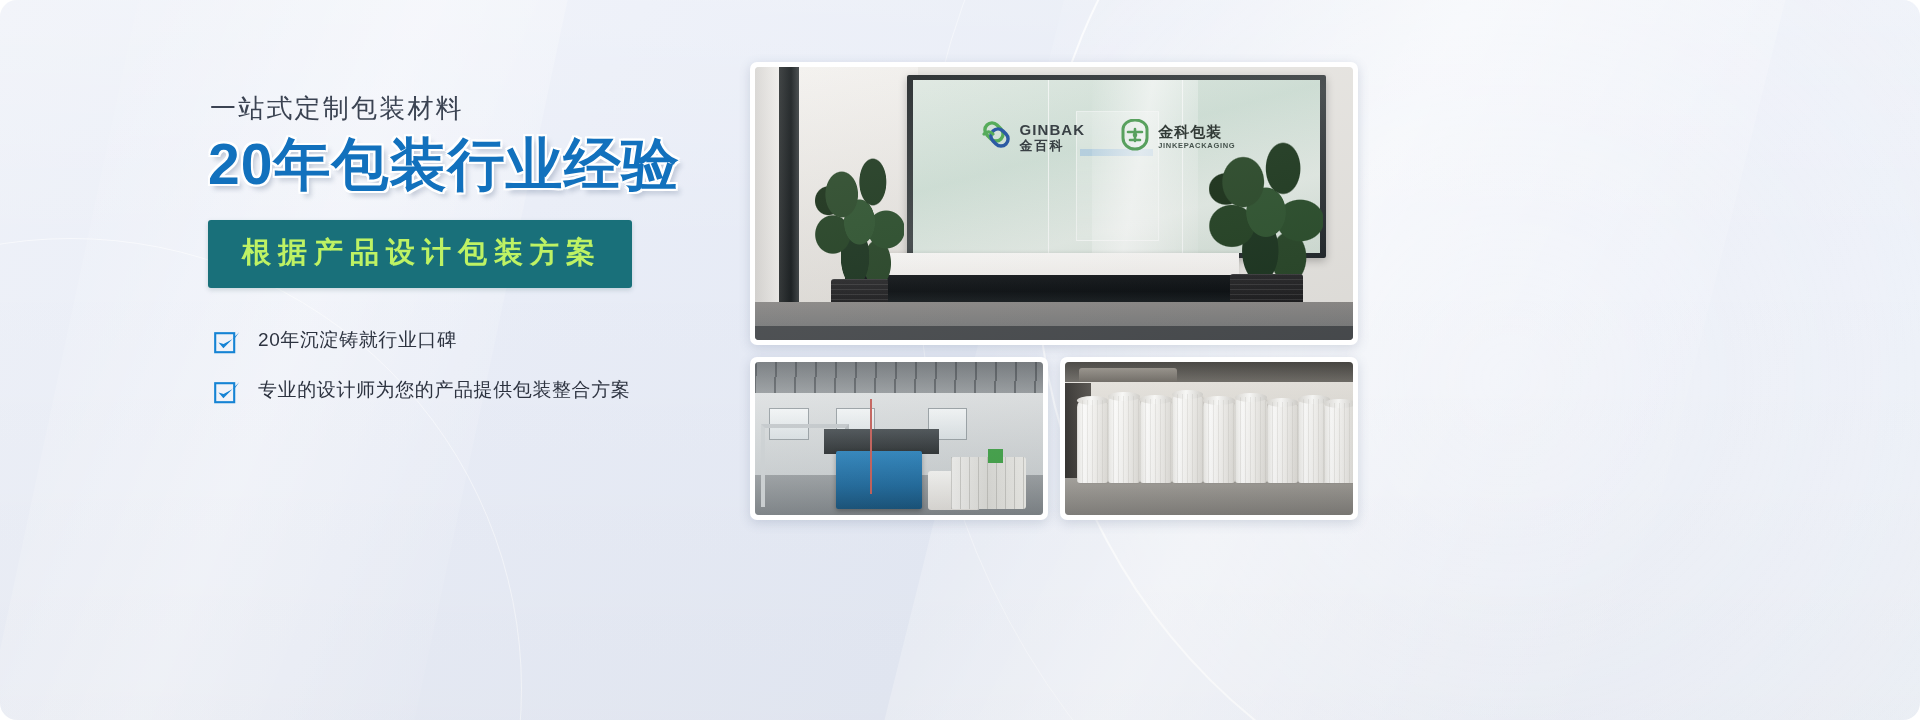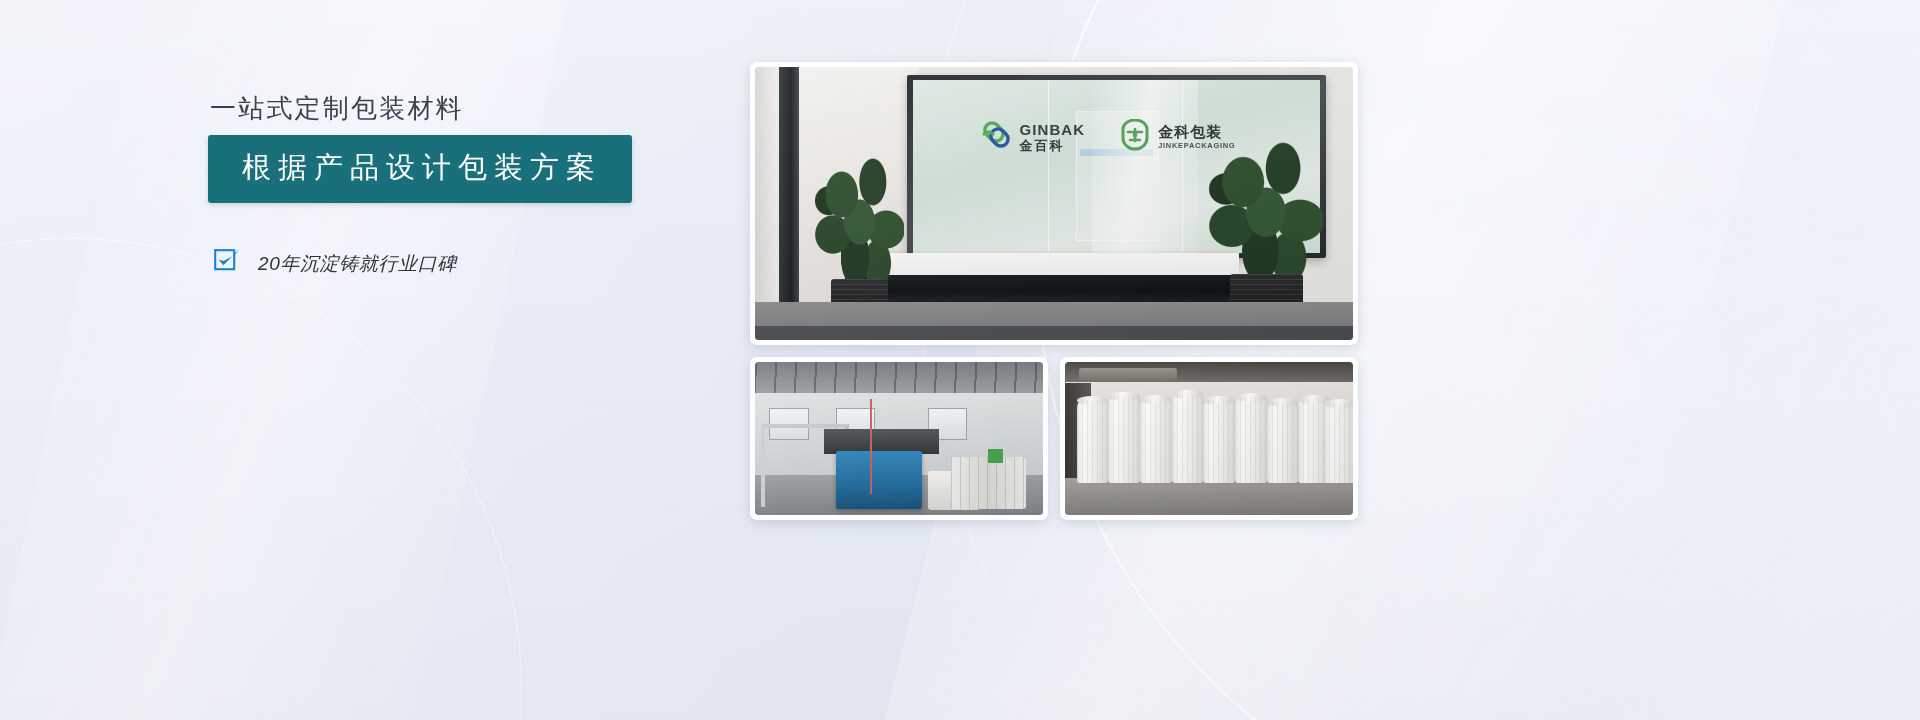--- a/index.html
+++ b/index.html
@@ -9,20 +9,21 @@
     overflow: hidden;
     font-family: "Liberation Sans", "DejaVu Sans", sans-serif;
   }
 
   .banner {
     position: relative;
     width: 1920px;
     height: 720px;
     background: linear-gradient(118deg, #eef1f8 0%, #e9edf7 28%, #e4e9f4 55%, #e9edf7 78%, #eef2f9 100%);
     overflow: hidden;
+    border-radius: 17px;
   }
 
   
   .bg-arc {
     position: absolute;
     border-radius: 50%;
     border-style: solid;
     border-color: rgba(255,255,255,0.60);
     pointer-events: none;
   }
@@ -99,43 +100,42 @@
        2px  2px 0 #ffffff,
       -2px  2px 0 #ffffff,
        2px -2px 0 #ffffff,
       -2px -2px 0 #ffffff,
        4px  5px 5px rgba(90,110,140,0.32);
   }
 
   .cta-btn {
     display: inline-block;
     background: #19707a;
-    color: #ffffff;
+    color: #bef264;
     font-size: 29px;
     letter-spacing: 7px;
     padding: 13px 30px 15px 34px;
     border: none;
     border-radius: 3px;
-    font-weight: 400;
+    font-weight: 700;
     text-align: center;
     box-shadow: 0 2px 5px rgba(20,70,80,0.18);
     cursor: pointer;
   }
 
   .feature-list {
     list-style: none;
     margin: 42px 0 0 6px;
     padding: 0;
   }
   .feature-item {
     display: flex;
-    align-items: flex-end;
+    align-items: flex-start;
     margin-bottom: 22px;
     height: 28px;
-    font-style: italic;
   }
   .check-icon {
     width: 26px; height: 26px;
     flex: 0 0 26px;
     position: relative;
     margin-right: 18px;
   }
   .check-icon svg { display: block; overflow: visible; }
   .feature-label {
     font-size: 19px;
@@ -399,37 +399,47 @@
   <div class="bg-arc bg-arc-1"></div>
   <div class="bg-arc bg-arc-3"></div>
   <div class="bg-sheen"></div>
   <div class="bg-sheen-2"></div>
   <div class="bg-vig"></div>
 
   <div class="left-col">
 
     <p class="eyebrow">一站式定制包装材料</p>
 
+    <h1 class="headline">20年包装行业经验</h1>
 
     <button class="cta-btn">根据产品设计包装方案</button>
 
     <ul class="feature-list">
 
       <li class="feature-item">
         <span class="check-icon">
           <svg width="26" height="26" viewBox="0 0 26 26">
             <rect x="1.2" y="3.2" width="19" height="19" fill="none" stroke="#1583d4" stroke-width="2.1"></rect>
             <path d="M4.5 12.5 L9.4 18.2 L25.2 2.2 L21.4 7.6 L9.6 14.1 Z" fill="#1583d4"></path>
           </svg>
         </span>
         <span class="feature-label">20年沉淀铸就行业口碑</span>
       </li>
 
 
 
+      <li class="feature-item">
+        <span class="check-icon">
+          <svg width="26" height="26" viewBox="0 0 26 26">
+            <rect x="1.2" y="3.2" width="19" height="19" fill="none" stroke="#1583d4" stroke-width="2.1"></rect>
+            <path d="M4.5 12.5 L9.4 18.2 L25.2 2.2 L21.4 7.6 L9.6 14.1 Z" fill="#1583d4"></path>
+          </svg>
+        </span>
+        <span class="feature-label">专业的设计师为您的产品提供包装整合方案</span>
+      </li>
 
     </ul>
   </div>
 
   <div class="collage">
 
     <div class="photo photo-main">
       <div class="photo-inner">
         <div class="scene-office">
           <div class="of-wall-left"></div>

